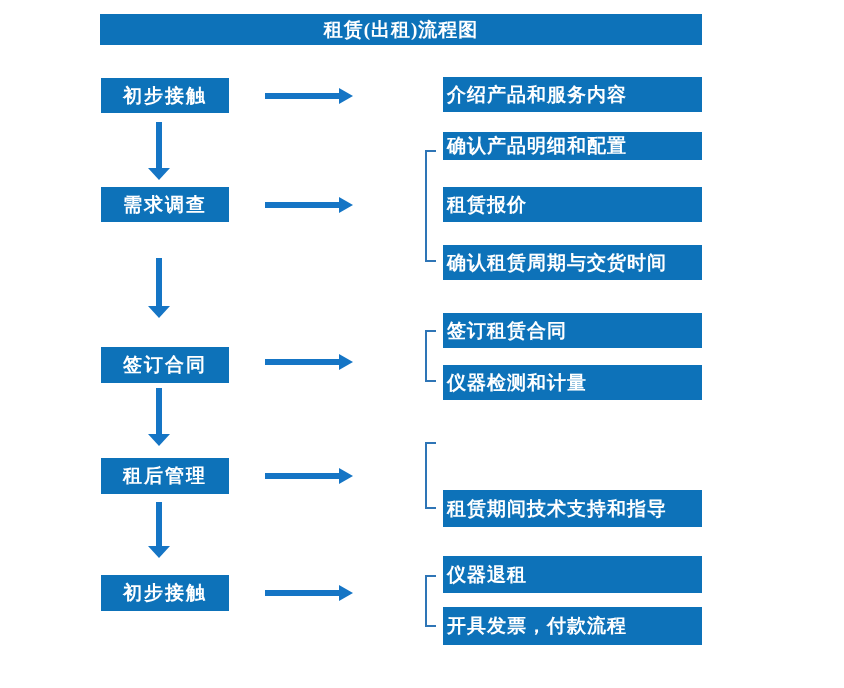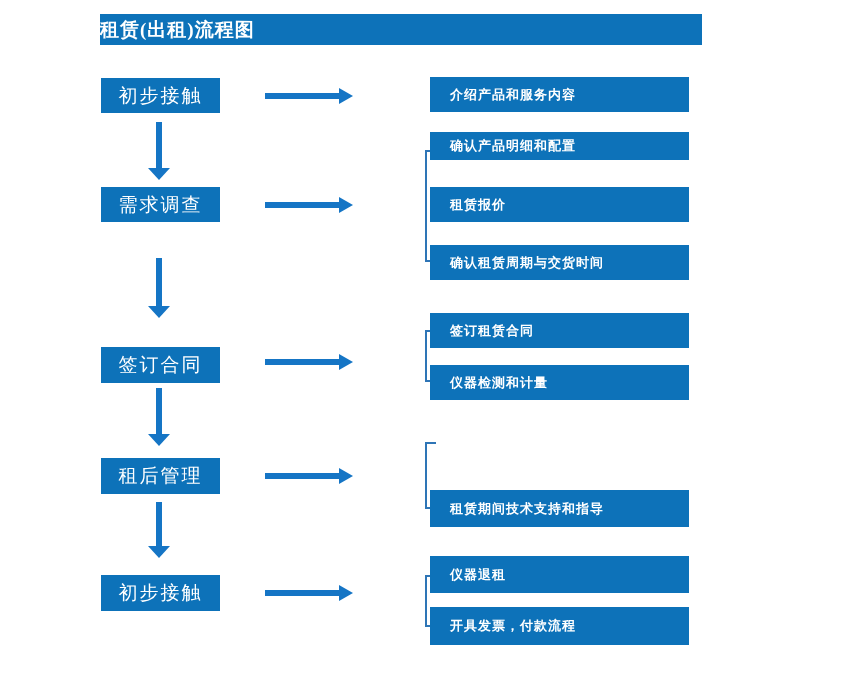--- a/index.html
+++ b/index.html
@@ -14,46 +14,47 @@
   .banner {
     position: absolute;
     left: 100px; top: 14px;
     width: 602px; height: 31px;
     background: var(--box, #0d72b9);
     color: var(--text, #ffffff);
     font-size: 19px;
     font-weight: bold;
     display: flex;
     align-items: center;
+    justify-content: center;
     letter-spacing: 1px;
   }
   .lbox {
     position: absolute;
     left: 101px;
-    width: 119px; height: 35px;
+    width: 128px; height: 35px;
     background: var(--box, #0d72b9);
     color: var(--text, #ffffff);
     font-size: 19px;
-    font-weight: normal;
+    font-weight: bold;
     display: flex;
     align-items: center;
     justify-content: center;
     letter-spacing: 2px;
   }
   .rbox {
     position: absolute;
-    left: 430px;
+    left: 443px;
     width: 259px;
     background: var(--box, #0d72b9);
     color: var(--text, #ffffff);
-    font-size: 13px;
+    font-size: 19px;
     font-weight: bold;
     display: flex;
     align-items: center;
-    padding-left: 20px;
+    padding-left: 4px;
     box-sizing: border-box;
     letter-spacing: 1px;
   }
   .harrow { position: absolute; left: 265px; width: 88px; height: 16px; }
   .hshaft {
     position: absolute; left: 0; right: 12px; top: 5px; height: 6px;
     background: var(--arrow, #1575c5);
   }
   .hhead {
     position: absolute; right: 0; top: 0; width: 0; height: 0;

